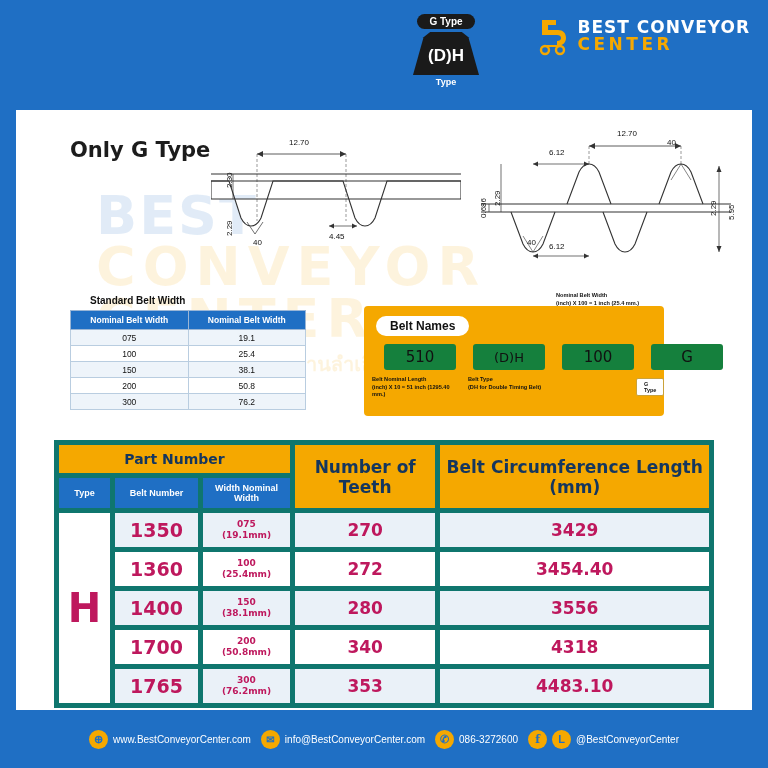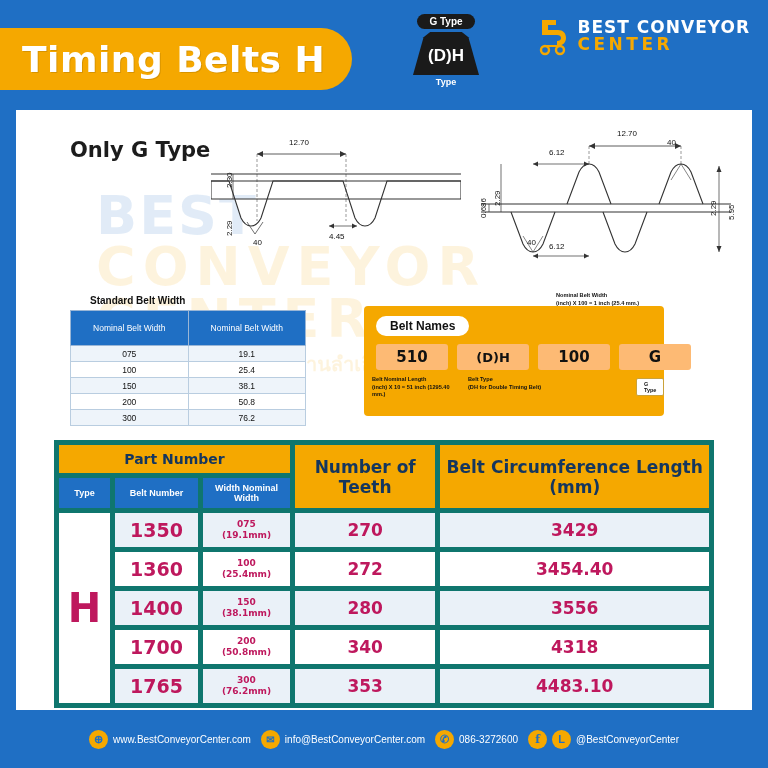--- a/index.html
+++ b/index.html
@@ -101,45 +101,46 @@
   
   .sbw-label {
     position:absolute; left:54px; top:185px;
     font-size:10px; font-weight:bold; color:#111;padding-left:20px;
   }
   table.sbw {
     position:absolute; left:54px; top:200px; width:236px;
     border-collapse:collapse; font-size:8.5px;
   }
   table.sbw th {
-    background:#1f6fc4; color:#fff; font-size:8.5px; font-weight:normal;
-    border:1px solid #9ab6d6; padding:12px 2px;
+    background:#1f6fc4; color:#fff; font-size:8.5px; font-weight:bold;
+    border:1px solid #9ab6d6; padding:4px 2px;
   }
   table.sbw td {
     text-align:center; padding:2.5px 2px; border:1px solid #b9cde0; color:#111;
   }
   table.sbw tr:nth-child(odd) td { background:#eef4fa; }
   table.sbw tr:nth-child(even) td { background:#ffffff; }
 
   
   .names-panel {
     position:absolute; left:348px; top:196px; width:300px; height:110px;
     background:#f5a800; border-radius:4px;
   }
   .names-title {
     position:absolute; left:12px; top:10px;
     background:#fff; border-radius:11px; padding:3px 14px;
     font-size:12px; font-weight:bold; color:#111;
   }
   .chip-row { position:absolute; left:12px; top:38px; display:flex; gap:9px; }
   .chip {
-    background:#fdba74; border-radius:3px; width:72px; height:26px;
+    background:#15803d; border-radius:3px; width:72px; height:26px;
     display:flex; align-items:center; justify-content:center;
-    font-size:15px; font-weight:bold; color:#111;
-    font-family:"DejaVu Sans", sans-serif;
+    font-size:15px; font-weight:normal; color:#111;
+    font-family:"DejaVu Sans", sans-serif;
+    margin-left:8px;
   }
   .chip.small { font-size:13px; }
   .note { position:absolute; font-size:5.6px; color:#111; line-height:1.35; font-weight:bold;}
   .mini-chip {
     position:absolute; left:272px; top:72px;
     background:#fff; border:1px solid #caa23a; border-radius:2px;
     font-size:5.5px; padding:2px 7px; font-weight:bold; color:#111;
   }
 
   
@@ -189,23 +190,20 @@
   .ic-line  { background:#f5a800; color:#1f6fc4; }
   svg { display:block; }
 </style>
 </head>
 <body>
 
 <div class="page">
 
   <div class="header">
 
-    <div class="title-chip">
-      <div class="title">Timing Belts H</div>
-    </div>
 
     <div class="badge">
       <div class="gtype">G Type</div>
       <div class="shape">
         <span>(D)H</span>
       </div>
       <div class="tlabel">Type</div>
     </div>
 
     <div class="brand">

